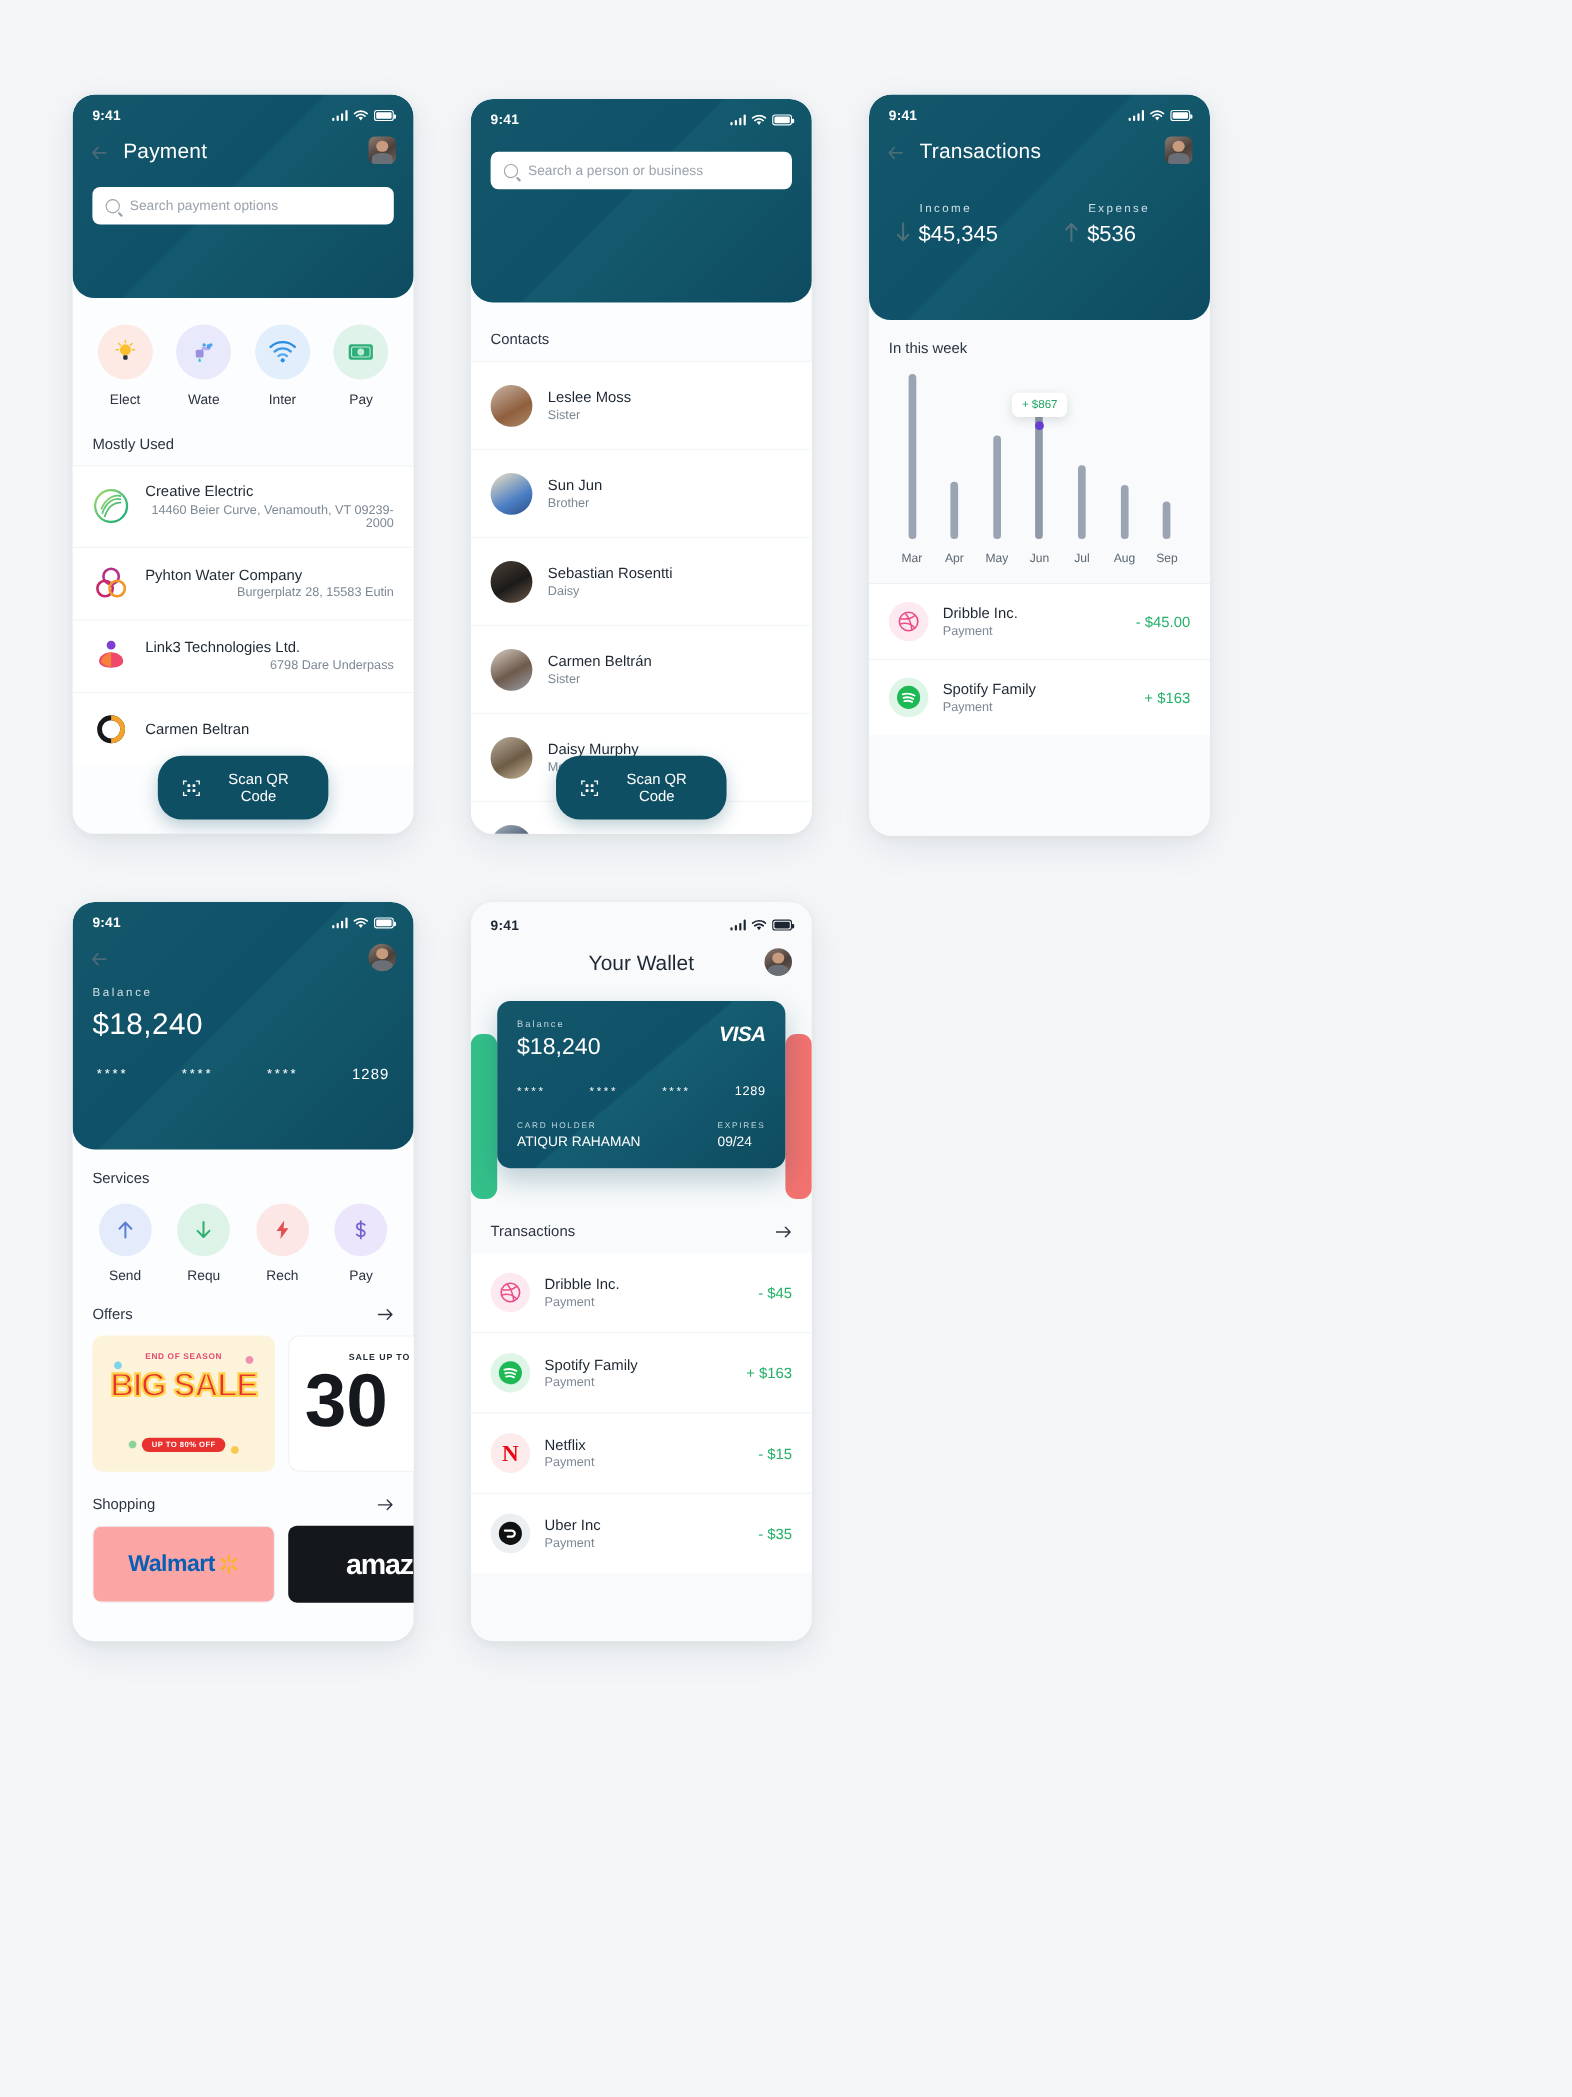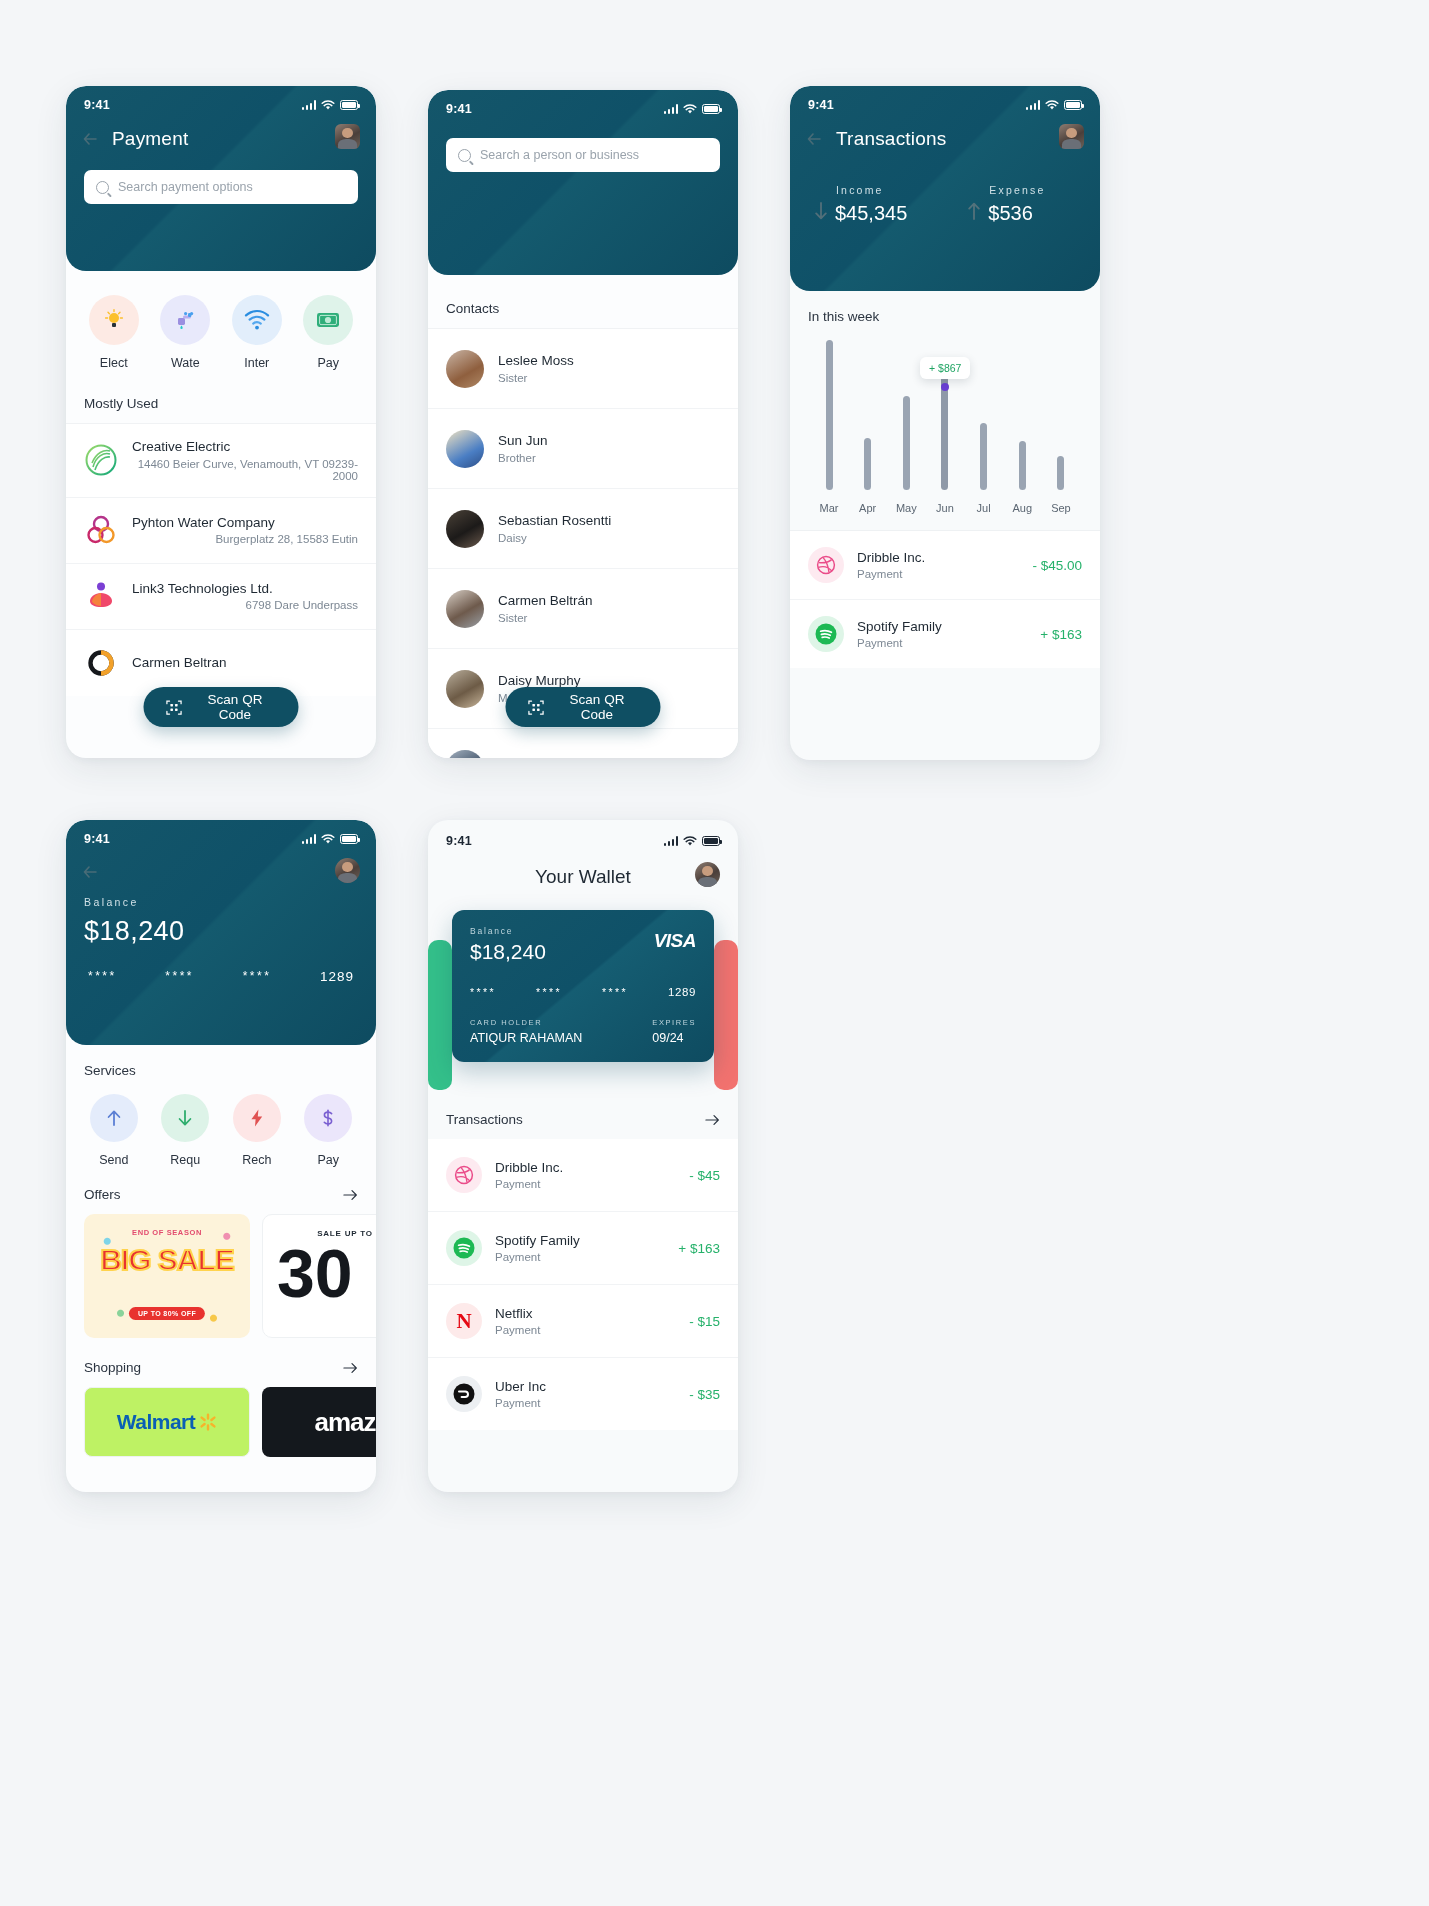--- a/index.html
+++ b/index.html
@@ -79,21 +79,21 @@
   }
   .row-txt { flex:1; min-width:0; }
   .row-title { font-size:13.5px; color:#1f2933; line-height:1.15; max-height:15px; overflow:hidden;}
   .row-title.clip { max-height:16px; }
   .row-sub { font-size:11.5px; color:#7d8894; margin-top:3px; text-align:right; }
   .logo { width:34px;height:34px;flex:0 0 auto; }
 
   .qr-btn {
     position:absolute; left:50%; transform:translateX(-50%);
     background:#0f4f63; color:#fff; border:none;
-    border-radius:22px; height:40px; padding: 0 22px;
+    border-radius:22px; height:58px; padding: 0 22px;
     display:flex; align-items:center; gap:11px;
     font-size:13.5px; font-family:inherit; cursor:pointer;
     box-shadow:0 6px 16px rgba(15,79,99,.28);
   }
   .qricon { width:17px;height:17px; flex:0 0 auto;}
 
   
   .cimg { width:38px;height:38px;border-radius:50%;flex:0 0 auto;overflow:hidden;position:relative;}
   .cname { font-size:13.5px;color:#1f2933; line-height:1.18; max-height:16px; overflow:hidden;}
   .crel { font-size:11.5px;color:#7d8894;margin-top:4px;}
@@ -623,21 +623,21 @@
       </div>
     </div>
 
     <div class="offers-hd" style="padding-top:22px;gap:41px;">
       <div class="t">Shopping</div>
       <svg class="arr" viewBox="0 0 16 12">
           <path d="M1 6h13M9.6 1.4 14.2 6l-4.6 4.6" stroke="#2b3440" stroke-width="1.3" fill="none" stroke-linecap="round" stroke-linejoin="round"></path>
         </svg>
     </div>
     <div class="shop-strip">
-      <div class="shop" style="background:#bef264;border:1px solid #eef1f3;">
+      <div class="shop" style="background:#fca5a5;border:1px solid #eef1f3;">
         <span style="color:#0a5fb4;font-size:21px;font-weight:700;letter-spacing:-.5px;">Walmart</span>
         <svg width="18" height="18" viewBox="0 0 18 18" style="margin-left:4px;">
           <g stroke="#f7b32b" stroke-width="2.4" stroke-linecap="round">
               <path d="M9 1.6v4M9 12.4v4M2.6 4.6 5.6 7M12.4 11 15.4 13.4M2.6 13.4 5.6 11M12.4 7l3-2.4"></path>
             </g>
         </svg>
       </div>
       <div class="shop" style="background:#14181d;">
         <span style="color:#fff;font-size:26px;font-weight:700;letter-spacing:-1px;">amaz</span>
       </div>

